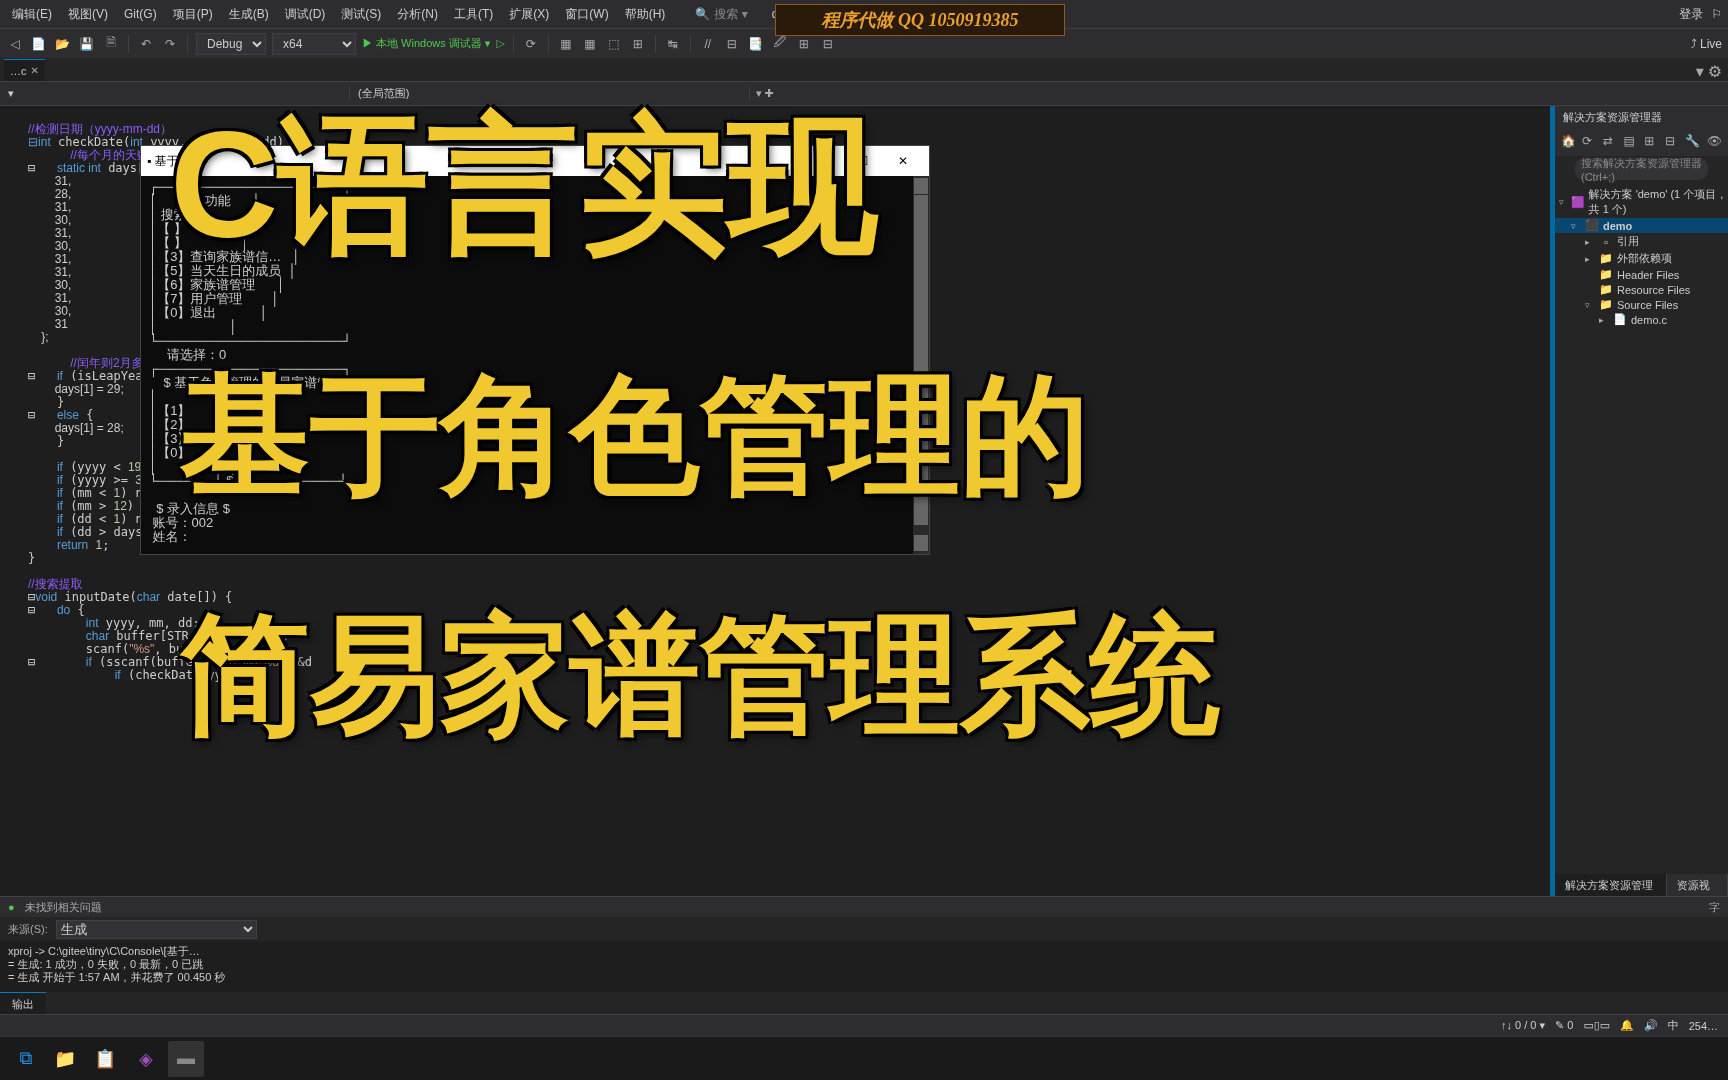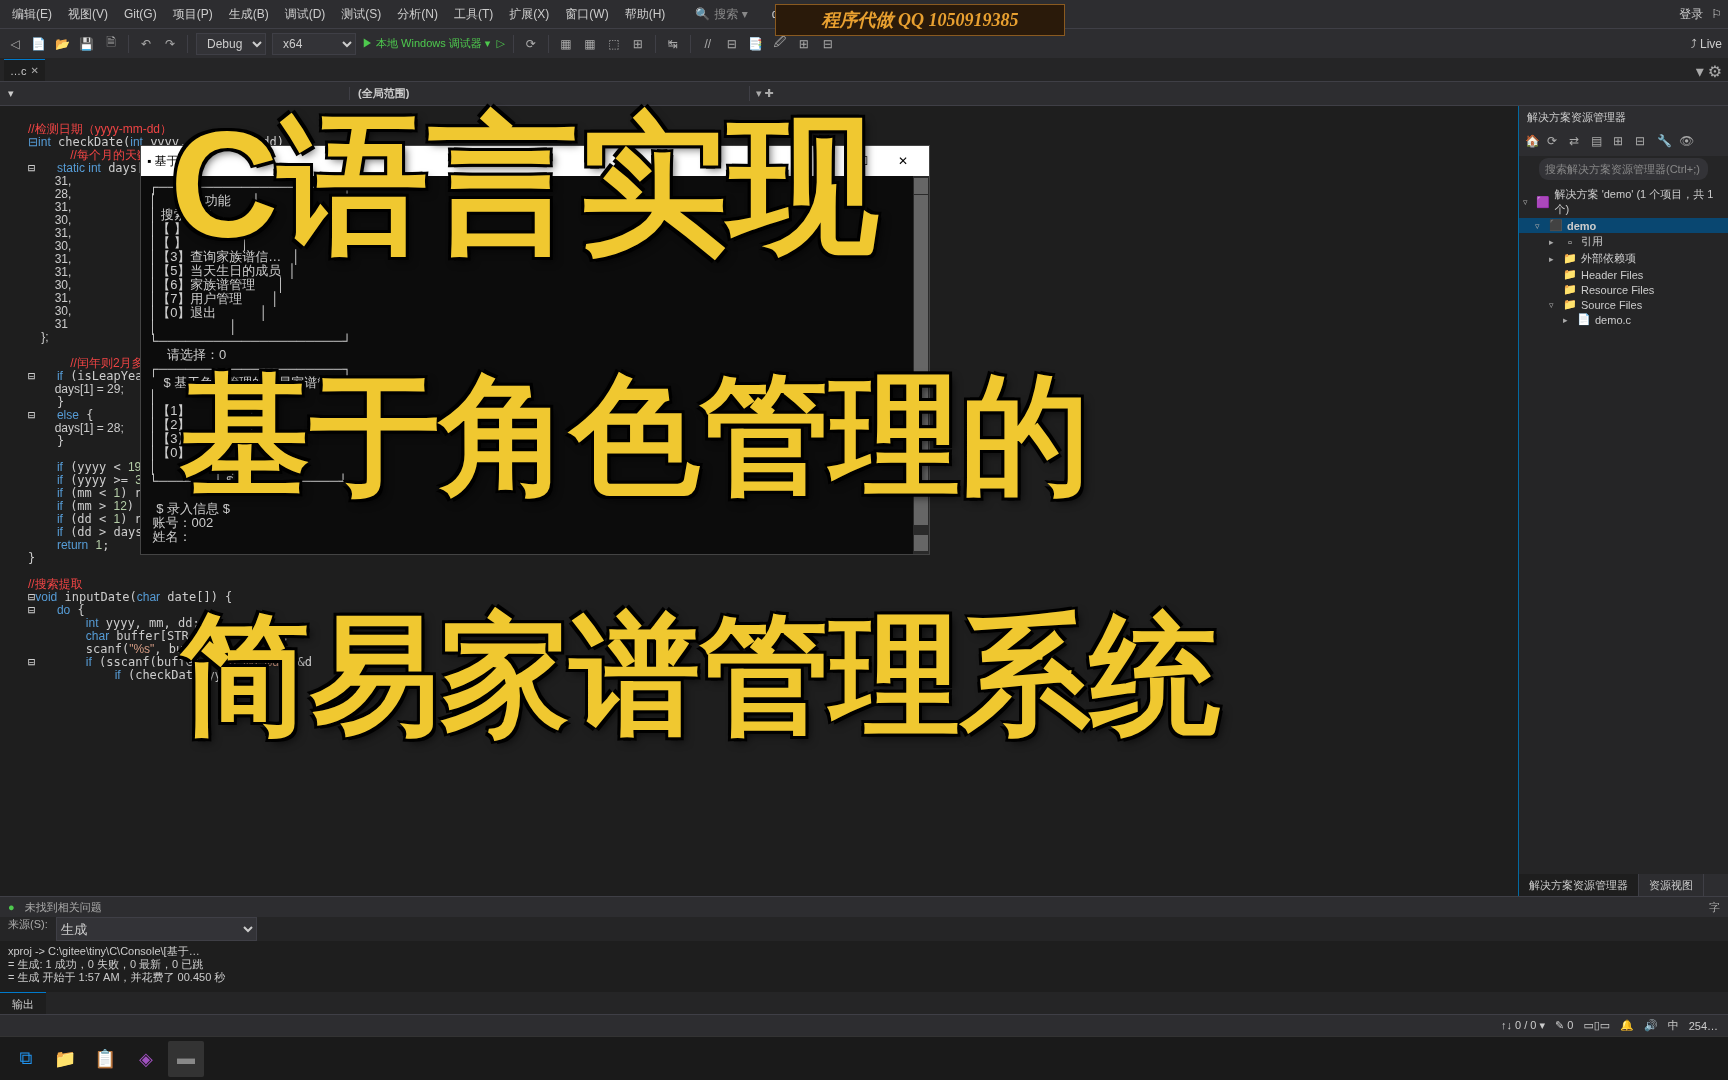--- a/index.html
+++ b/index.html
@@ -15,50 +15,50 @@
 .toolbar .sep { width:1px; height:18px; background:#3f3f46; margin:0 2px; }
 .toolbar select, .toolbar .combo { background:#333337; color:#ccc; border:1px solid #3f3f46; height:22px; padding:0 6px; font-size:12px; }
 .toolbar .run { color:#4ec94e; font-size:11px; }
 .toolbar .right { margin-left:auto; display:flex; gap:6px; align-items:flex-start; }
 .tab-row { height:24px; background:#252526; border-bottom:1px solid #3f3f46; display:flex; align-items:flex-end; padding-left:4px; position:relative; }
 .tab-row .tab { height:22px; background:#1e1e1e; border-top:1px solid #007acc; padding:0 6px; font-size:11px; display:flex; align-items:center; gap:4px; }
 .tab-row .tab .close { font-size:10px; color:#aaa; }
 .tab-row .rbtns { margin-left:auto; display:flex; gap:4px; padding-right:6px; }
 .context-bar { height:24px; background:#2d2d30; border-bottom:1px solid #3f3f46; display:flex; align-items:center; font-size:11px; }
 .context-bar .scope { flex:0 0 350px; padding-left:8px; border-right:1px solid #3f3f46; }
-.context-bar .global { flex:0 0 400px; padding-left:8px; border-right:1px solid #3f3f46;font-weight:bold; }
+.context-bar .global { flex:0 0 400px; padding-left:8px; border-right:1px solid #3f3f46; }
 .context-bar .member { flex:1; padding-left:8px; display:flex; align-items:center; gap:4px; }
 .context-bar .cube { width:12px; height:12px; background:#9a5aa0; }
 .main { display:flex; height:calc(100% - 28px - 30px - 24px - 24px - 140px - 44px); }
 .editor { flex:1; background:#1e1e1e; font-family:Consolas,monospace; font-size:12px; line-height:13px; padding:4px 0 0 28px; color:#ccc; position:relative; overflow:hidden; white-space:pre; }
-.c-comment { color:#ef4444; }
+.c-comment { color:#8b5cf6; }
 .c-kw { color:#569cd6; }
 .c-num { color:#b5cea8; }
 .c-str { color:#d69d85; }
-.rpanel { width:210px; background:#252526; border-left:1px solid #0369a1; display:flex; flex-direction:column; font-size:12px; }
+.rpanel { width:178px; background:#252526; border-left:5px solid #0369a1; display:flex; flex-direction:column; font-size:12px; }
 .rpanel .title { height:22px; background:#2d2d30; padding:0 8px; line-height:22px; font-size:11px; }
 .rpanel .iconrow { height:28px; background:#2d2d30; display:flex; align-items:center; gap:6px; padding:0 6px; }
 .rpanel .iconrow .ib { width:16px; height:16px; color:#aaa; cursor:pointer; }
 .rpanel .searchbox { height:22px; background:#333337; margin:2px 20px; padding:0 6px; font-size:11px; color:#888; display:flex; align-items:center;border-radius:9px; }
 .rpanel .tree { padding:4px 0; font-size:11px; }
 .rpanel .node { padding:1px 0 1px 18px; display:flex; align-items:center; gap:4px; cursor:pointer; }
 .rpanel .node.sel { background:#094771; }
 .rpanel .node .arrow { width:10px; color:#aaa; font-size:9px; }
 .rpanel .node .ico { width:14px; text-align:center; }
 .console-win { position:absolute; top:145px; left:140px; width:790px; height:410px; background:#0c0c0c; border:1px solid #444; z-index:50; }
 .console-win .titlebar { height:30px; background:#fff; color:#000; display:flex; align-items:center; padding:0 6px; font-size:12px; }
 .console-win .titlebar .ctl { margin-left:auto; display:flex; }
 .console-win .titlebar .wbtn { width:40px; height:30px; display:flex; align-items:center; justify-content:center; cursor:pointer; font-size:12px; }
 .console-win .content { font-family:"NSimSun",SimSun,monospace; font-size:13px; color:#ccc; padding:4px 8px; line-height:14px; white-space:pre; }
 .console-win .scroll { position:absolute; right:0; top:30px; width:16px; height:calc(100% - 30px); background:#2a2a2a; }
 .console-win .scroll .thumb { width:14px; margin:1px; background:#666; }
 .overlay-text { position:absolute; font-weight:900; color:#f0c830; text-shadow:-3px -3px 0 #000,3px -3px 0 #000,-3px 3px 0 #000,3px 3px 0 #000,4px 4px 8px rgba(0,0,0,0.6); font-family:"Microsoft YaHei",sans-serif; z-index:100; line-height:1; }
 .bottom-panel { position:absolute; bottom:44px; left:0; right:0; height:140px; background:#1e1e1e; border-top:1px solid #3f3f46; font-size:11px; display:flex; flex-direction:column; }
 .bottom-panel .status-line { height:20px; background:#2d2d30; display:flex; align-items:center; padding:0 8px; gap:10px; color:#aaa; }
-.bottom-panel .tabs { height:24px; background:#252526; display:flex; }
+.bottom-panel .tabs { height:24px; background:#252526; display:flex; align-items:center; }
 .bottom-panel .out { flex:1; padding:4px 8px; font-family:Consolas,monospace; color:#ccc; font-size:11px; line-height:13px; white-space:pre; overflow:hidden; }
 .taskbar { position:absolute; bottom:0; left:0; right:0; height:44px; background:#1a1a1a; border-top:1px solid #333; display:flex; align-items:center; padding:0 8px; gap:4px; }
 .taskbar .tb-icon { width:36px; height:36px; display:flex; align-items:center; justify-content:center; cursor:pointer; border-radius:2px; font-size:18px; }
 .inner-status { height:22px; background:#2d2d30; display:flex; align-items:center; padding:0 10px; font-size:11px; gap:12px; border-top:1px solid #3f3f46; }
 .inner-status .right { margin-left:auto; display:flex; gap:10px;align-items:center; }
 .rpanel .bottom-tabs { margin-top:auto; height:22px; display:flex; background:#2d2d30; }
 .rpanel .bottom-tabs .bt { padding:0 10px; line-height:22px; font-size:11px; border-right:1px solid #3f3f46; cursor:pointer; }
 .rpanel .bottom-tabs .bt.active { background:#1e1e1e; }
 </style>
 </head>

